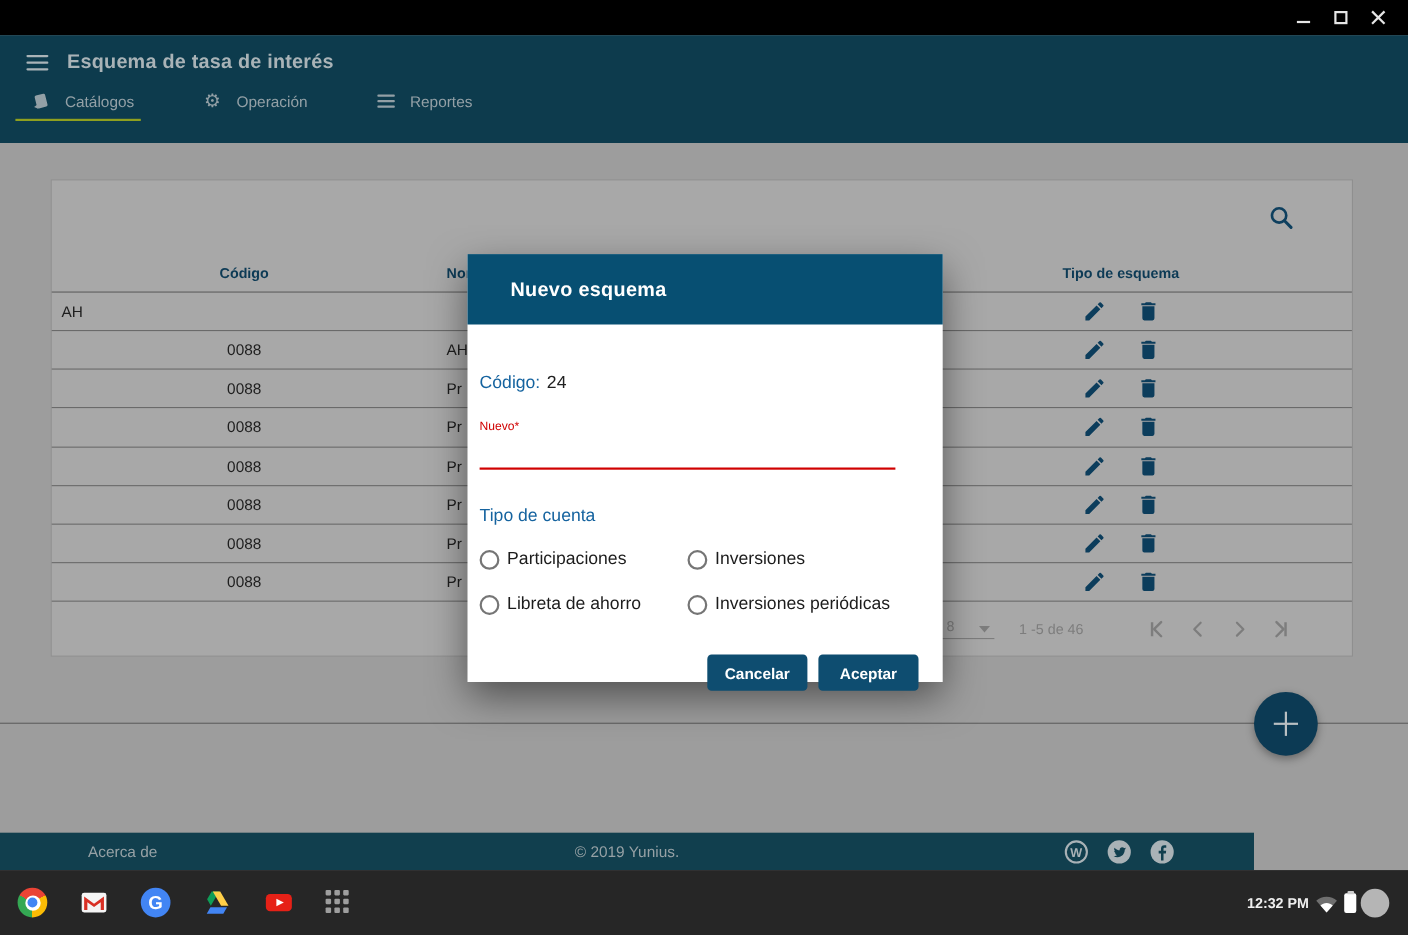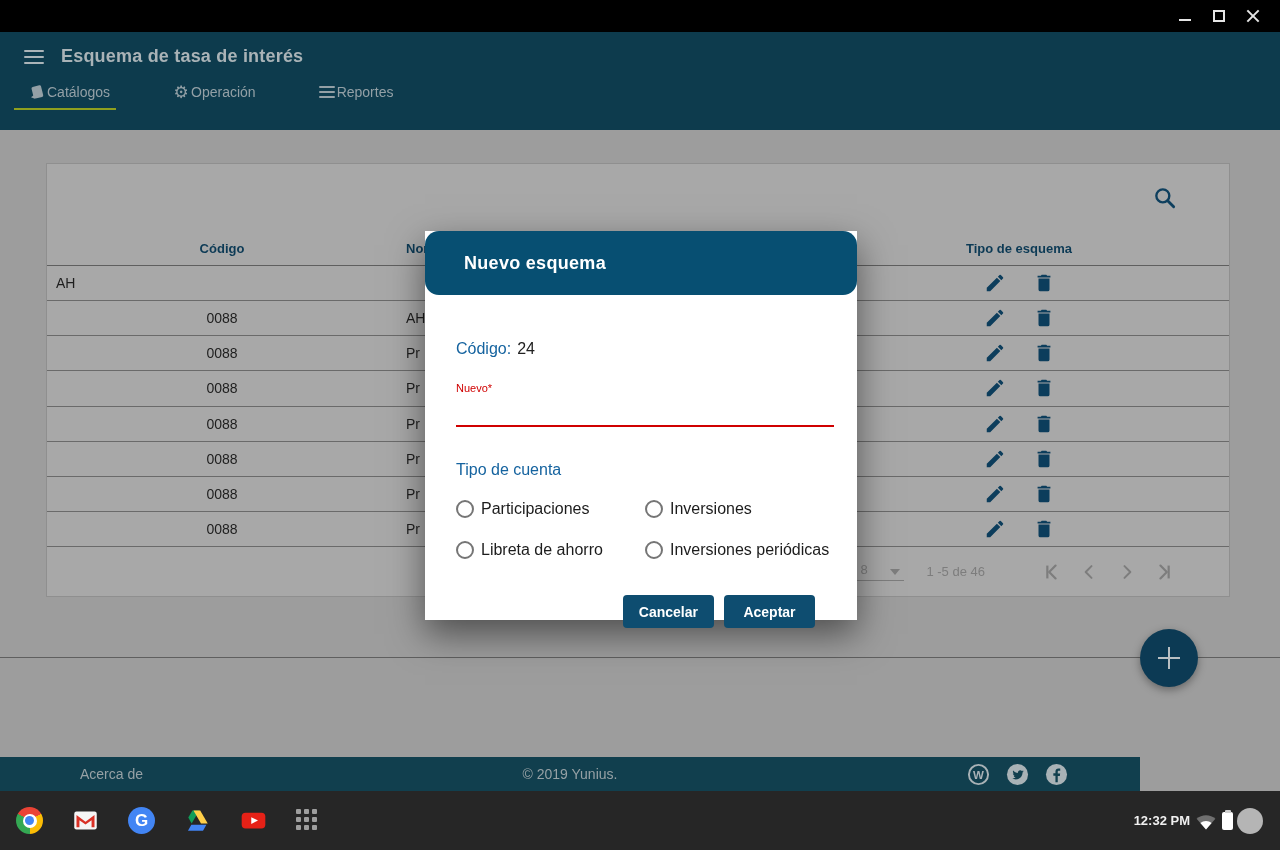--- a/index.html
+++ b/index.html
@@ -17,21 +17,21 @@
   .close-glyph::before { transform:rotate(45deg); }
   .close-glyph::after { transform:rotate(-45deg); }
 
   
   .app-header { left:0; top:32px; width:1280px; height:98px; background:#0d3b4d; }
   .header-row { display:flex; align-items:center; padding:14px 0 0 24px; }
   .hamburger { width:20px; height:14px; display:flex; flex-direction:column; justify-content:space-between; cursor:pointer; }
   .hamburger span { display:block; height:2px; background:#aab4b8; border-radius:1px; }
   .app-title { color:#a9b3b7; font-size:18px; font-weight:bold; margin-left:17px; letter-spacing:.2px; }
   .tabs { display:flex; margin:16px 0 0 28px; gap:62px; }
-  .tab { display:flex; align-items:center; gap:1px; color:#93a0a6; font-size:14px; padding-bottom:9px; cursor:pointer; position:relative; }
+  .tab { display:flex; align-items:center; gap:13px; color:#93a0a6; font-size:14px; padding-bottom:9px; cursor:pointer; position:relative; }
   .tab.active::after { content:""; position:absolute; left:-14px; right:-6px; bottom:0; height:2px; background:#8fa01f; }
   .tab-icon { width:18px; height:18px; display:flex; align-items:center; justify-content:center; }
   .gear-glyph { font-size:17px; line-height:1; color:#93a0a6; font-family:"DejaVu Sans",sans-serif; }
   .lines-glyph { width:16px; height:12px; display:flex; flex-direction:column; justify-content:space-between; }
   .lines-glyph span { height:2px; background:#93a0a6; border-radius:1px; }
 
   
   .content-bg { left:0; top:130px; width:1280px; height:627px; background:#9d9d9d; }
   .page-divider { left:0; top:657px; width:1280px; height:1px; background:#5f5f5f; }
   .card { left:46px; top:163px; width:1184px; height:434px; background:#a8a8a8; border:1px solid #8f8f8f; display:flex; flex-direction:column; }
@@ -76,23 +76,23 @@
   .apps-grid { width:24px; height:24px; display:grid; grid-template-columns:repeat(3,5px); grid-template-rows:repeat(3,5px); gap:3px; margin-top:2px; }
   .apps-grid span { background:#9e9e9e; border-radius:1px; }
   .shelf-right { position:absolute; right:17px; display:flex; align-items:center; gap:4px; }
   .clock { color:#f0f0f0; font-size:13px; font-weight:bold; }
   .battery { width:11px; height:18px; background:#fff; border-radius:2px; position:relative; }
   .battery::before { content:""; position:absolute; left:2.5px; top:-2px; width:6px; height:3px; background:#cfcfcf; border-radius:1px 1px 0 0; }
   .avatar { width:26px; height:26px; border-radius:50%; background:#b5b5b5; cursor:pointer; }
 
   
   .modal { left:425px; top:231px; width:432px; height:389px; background:#fff; box-shadow:0 14px 34px rgba(0,0,0,.5); z-index:50; }
-  .modal-header { height:64px; background:#074f72; display:flex; align-items:center; padding-left:39px;border-radius:14px; }
+  .modal-header { height:64px; background:#074f72; display:flex; align-items:center; padding-left:39px; }
   .modal-title { color:#fff; font-size:18px; font-weight:bold; letter-spacing:.3px; }
-  .modal-body { padding:0 31px; }
+  .modal-body { padding:0 11px; }
   .codigo-row { margin-top:45px; font-size:16px; }
   .codigo-label { color:#15639f; font-weight:500; }
   .codigo-value { color:#212121; margin-left:6px; }
   .nombre-label { margin-top:24px; font-size:11px; color:#d00000; }
   .nombre-input { display:block; width:378px; border:none; border-bottom:2px solid #d00000; margin-top:25px; height:8px; background:transparent; outline:none; font-size:15px; }
   .section-label { margin-top:34px; color:#15639f; font-size:16px; }
   .options-grid { margin-top:21px; display:grid; grid-template-columns:189px auto; row-gap:23px; }
   .radio-option { display:flex; align-items:center; gap:7px; cursor:pointer; }
   .radio-circle { width:18px; height:18px; border:2px solid #757575; border-radius:50%; background:#fff; flex:none; }
   .radio-label { font-size:16px; color:#1c1c1c; white-space:nowrap; }

